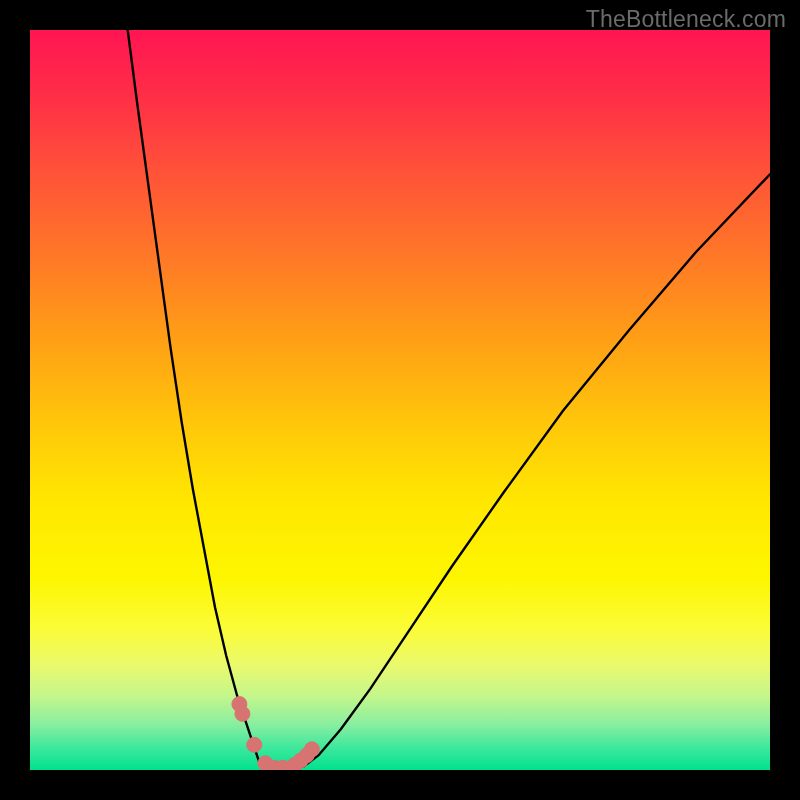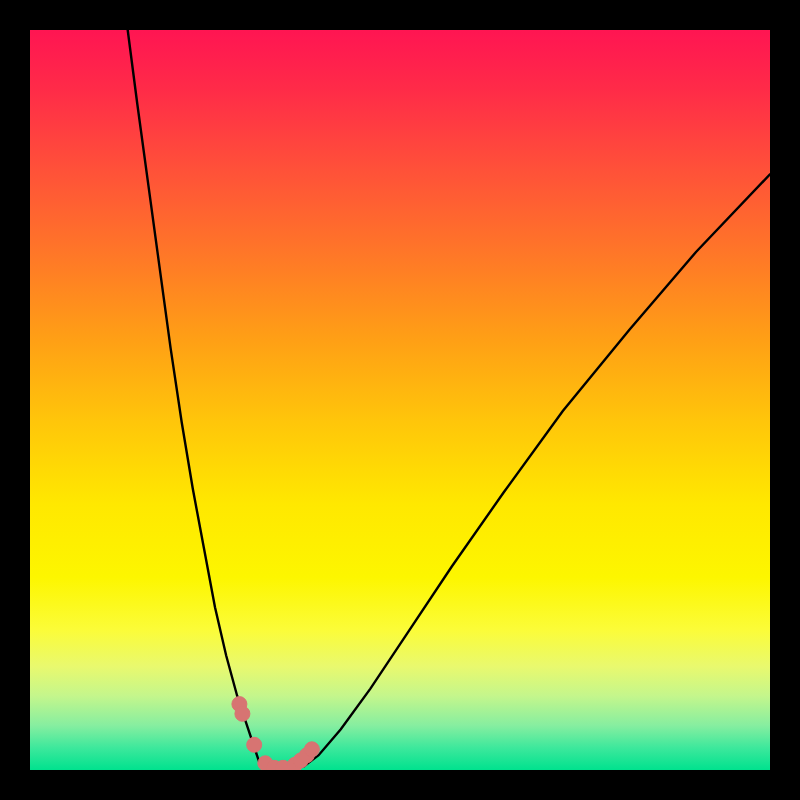--- a/index.html
+++ b/index.html
@@ -66,20 +66,21 @@
   }
   .marker {
     fill: #d77472;
     stroke: #d77472;
   }
 </style>
 </head>
 <body>
 
 <div class="outer">
+  <div class="watermark">TheBottleneck.com</div>
 
   <div class="plot-wrap">
     <div class="grad"></div>
     <svg class="curve" viewBox="0 0 740 740" preserveAspectRatio="none">
       <path id="curvePath" fill="none" stroke="#000" stroke-width="2.4" stroke-linecap="round" d="M97.7 0.0 L107.3 74.0 L118.4 155.4 L129.5 236.8 L140.6 318.2 L151.7 392.2 L162.8 458.8 L173.9 518.0 L185.0 577.2 L196.1 625.3 L207.2 666.0 L218.3 699.3 L225.7 721.5 L229.4 732.6 L236.8 737.8 L236.8 737.8 L247.9 740.0 L259.0 740.0 L273.8 736.3 L273.8 736.3 L288.6 725.2 L310.8 699.3 L340.4 658.6 L377.4 603.1 L421.8 536.5 L473.6 462.5 L532.8 381.1 L599.4 299.7 L666.0 222.0 L740.0 144.3"></path>
       <g id="markers">
           <circle cx="209.4" cy="674.1" r="7.5" class="marker"></circle>
           <circle cx="212.4" cy="683.8" r="7.5" class="marker"></circle>
           <circle cx="224.2" cy="714.8" r="7.5" class="marker"></circle>
           <circle cx="235.3" cy="733.3" r="7.5" class="marker"></circle>

